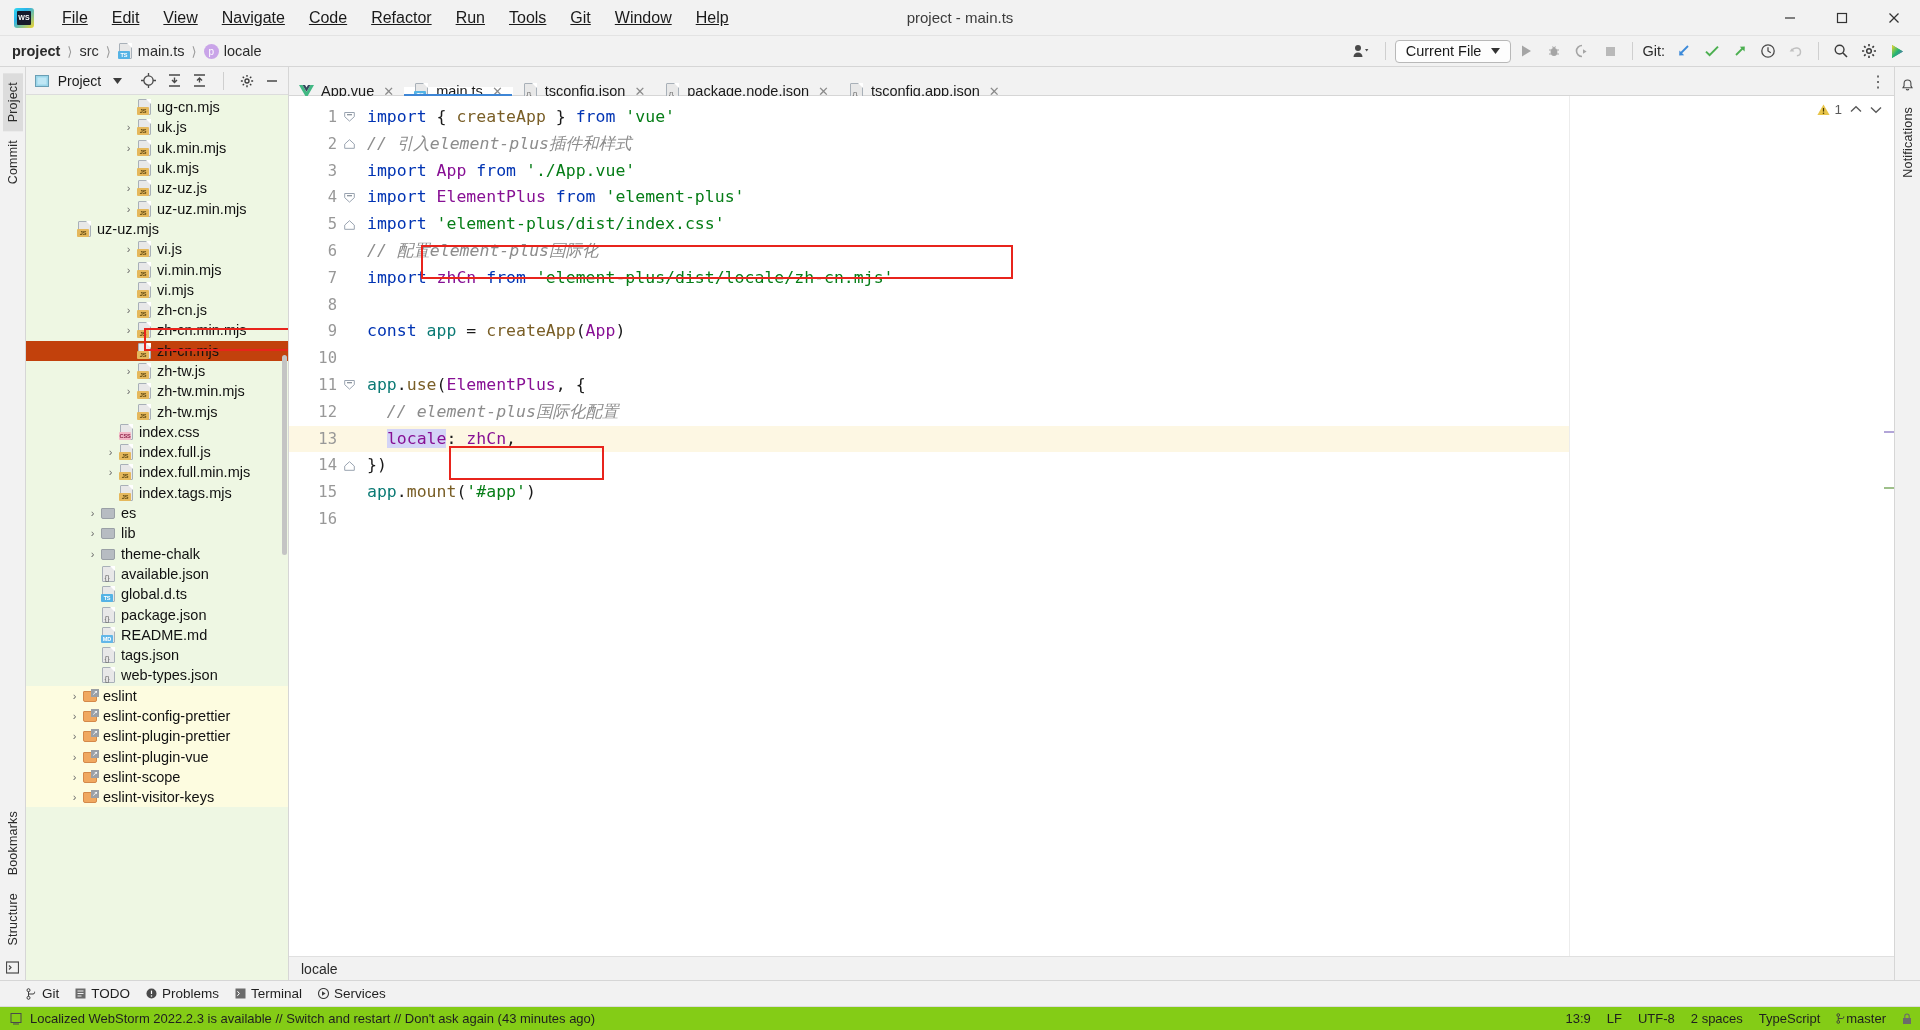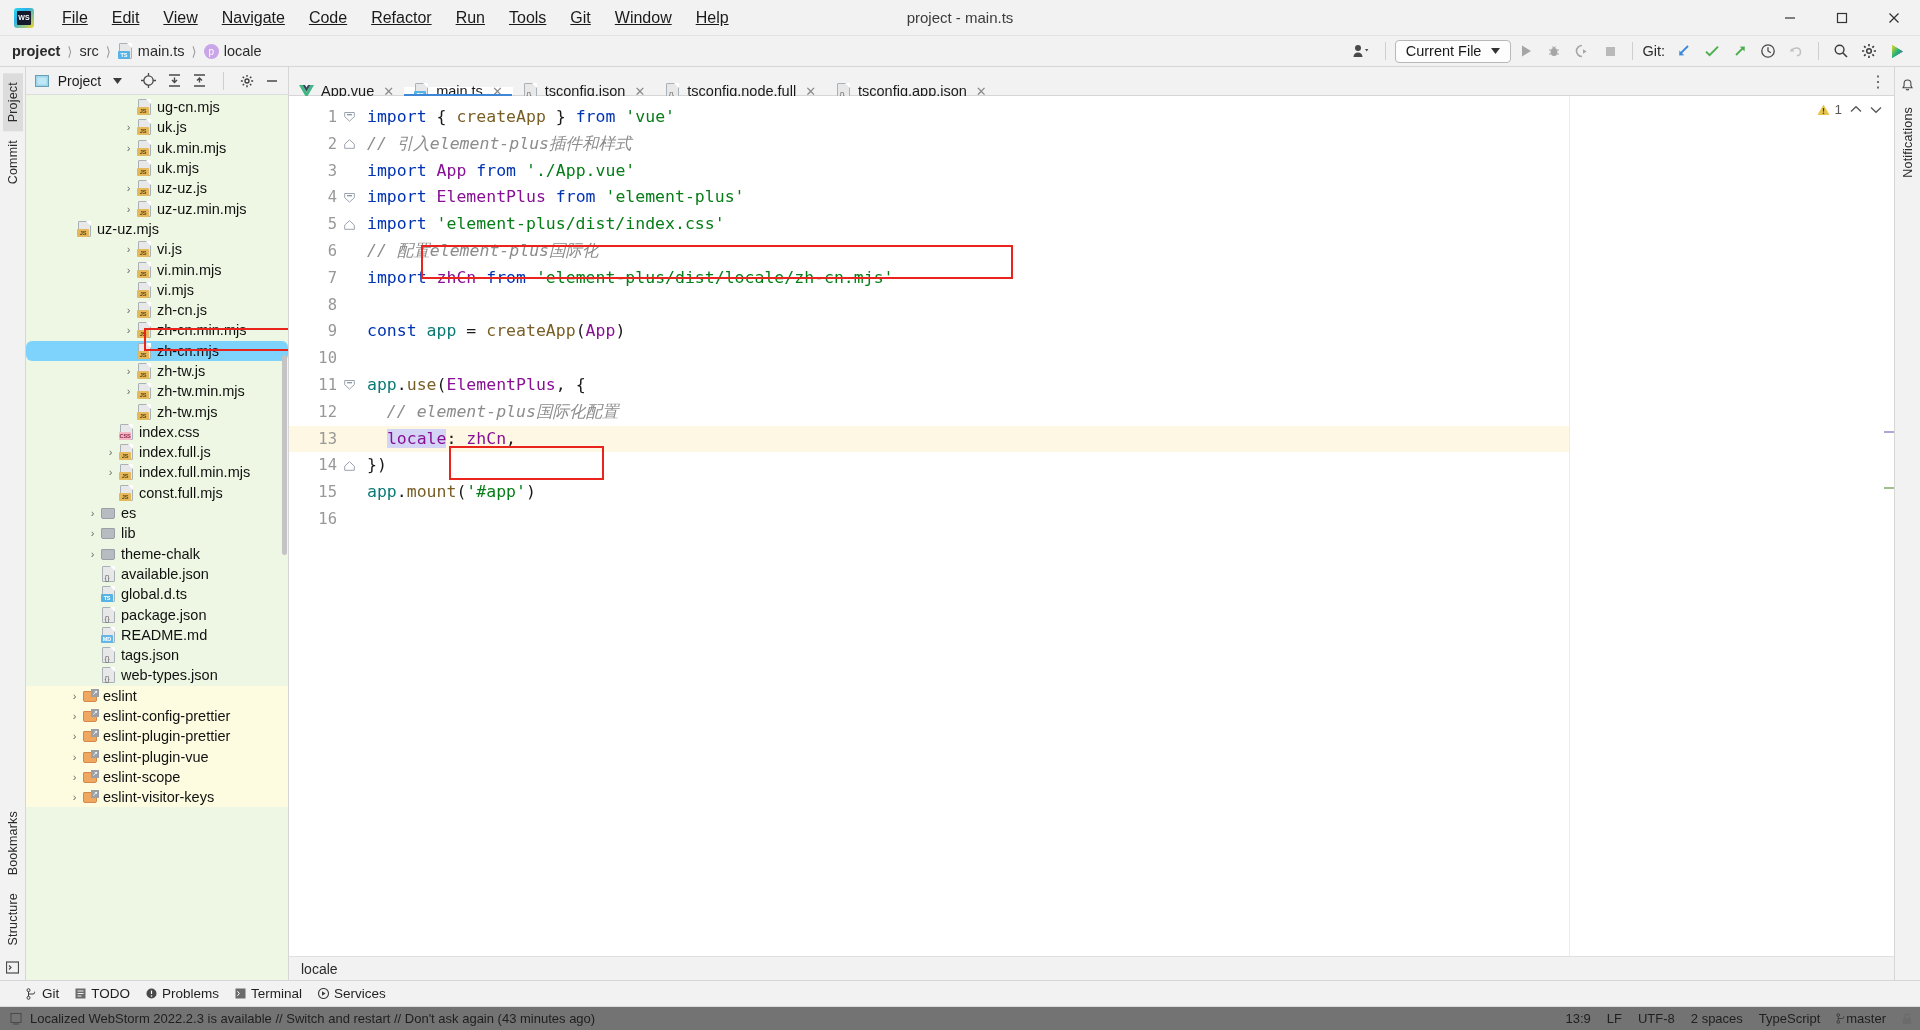--- a/index.html
+++ b/index.html
@@ -96,21 +96,21 @@
   .panel-title { font-size: 14px; color: #1a1a1a; }
   .ph-icon { width: 20px; height: 20px; display: flex; align-items: center; justify-content: center; color: #4a4a4a; font-size: 13px; }
   .tree {
     flex: 1; overflow: hidden; position: relative;
     font-size: 14.5px; background: #eef7e3; padding-top: 2px;
   }
   .trow {
     height: 20.3px; display: flex; align-items: center; white-space: nowrap;
     padding-left: 4px; position: relative;
   }
-  .trow.sel { background: #7dd3fc; border-radius: 6px; }
+  .trow.sel { background: #c2410c; }
   .trow.yellowbg { background: #fdfce0; }
   .twist {
     width: 17px; text-align: center; color: #6b6b6b; font-size: 11px; flex: none;
   }
   .fname { margin-left: 5px; color: #111; }
   .fi {
     width: 15px; height: 16px; flex: none; position: relative; display: inline-block;
   }
   .fi .page {
     position: absolute; inset: 0 1px 0 1px; background: #e8e8e8;
@@ -200,21 +200,21 @@
     display: flex; align-items: center; padding-left: 12px; font-size: 14px; color: #2b2b2b;
   }
 
   
   .toolwin-bar {
     height: 26px; min-height: 26px; background: #f2f2f2; border-top: 1px solid #d6d6d6;
     display: flex; align-items: center; padding-left: 26px; gap: 16px;
   }
   .tw-item { display: flex; align-items: center; gap: 5px; font-size: 13.5px; color: #1f1f1f; }
   .statusbar {
-    height: 24px; min-height: 24px; background: #737373; border-top: 1px solid #dcdcdc;
+    height: 24px; min-height: 24px; background: #84cc16; border-top: 1px solid #dcdcdc;
     display: flex; align-items: center; padding: 0 8px 0 10px; font-size: 13px; color: #1f1f1f;
   }
   .sb-right { margin-left: auto; display: flex; align-items: center; gap: 16px; }
   svg { display: block; }
 </style>
 </head>
 <body>
 
 <div class="app">
 
@@ -600,21 +600,21 @@
               <span class="badge js">JS</span>
             </span>
             <span class="fname">index.full.min.mjs</span>
           </div>
           <div class="trow" style="padding-left: 76px;">
             <span class="twist"></span>
             <span class="fi">
               <span class="page"></span>
               <span class="badge js">JS</span>
             </span>
-            <span class="fname">const.full.mjs</span>
+            <span class="fname">index.tags.mjs</span>
           </div>
           <div class="trow" style="padding-left: 58px;">
             <span class="twist">›</span>
             <span class="fi folder">
               <span class="page"></span>
             </span>
             <span class="fname">es</span>
           </div>
           <div class="trow" style="padding-left: 58px;">
             <span class="twist">›</span>
@@ -755,21 +755,21 @@
               <span class="badge json">{}</span>
             </span>
           <span>tsconfig.json</span>
           <span class="x">✕</span>
         </div>
         <div class="etab">
           <span class="fi">
               <span class="page"></span>
               <span class="badge json">{}</span>
             </span>
-          <span>tsconfig.node.full</span>
+          <span>package.node.json</span>
           <span class="x">✕</span>
         </div>
         <div class="etab">
           <span class="fi">
               <span class="page"></span>
               <span class="badge json">{}</span>
             </span>
           <span>tsconfig.app.json</span>
           <span class="x">✕</span>
         </div>

